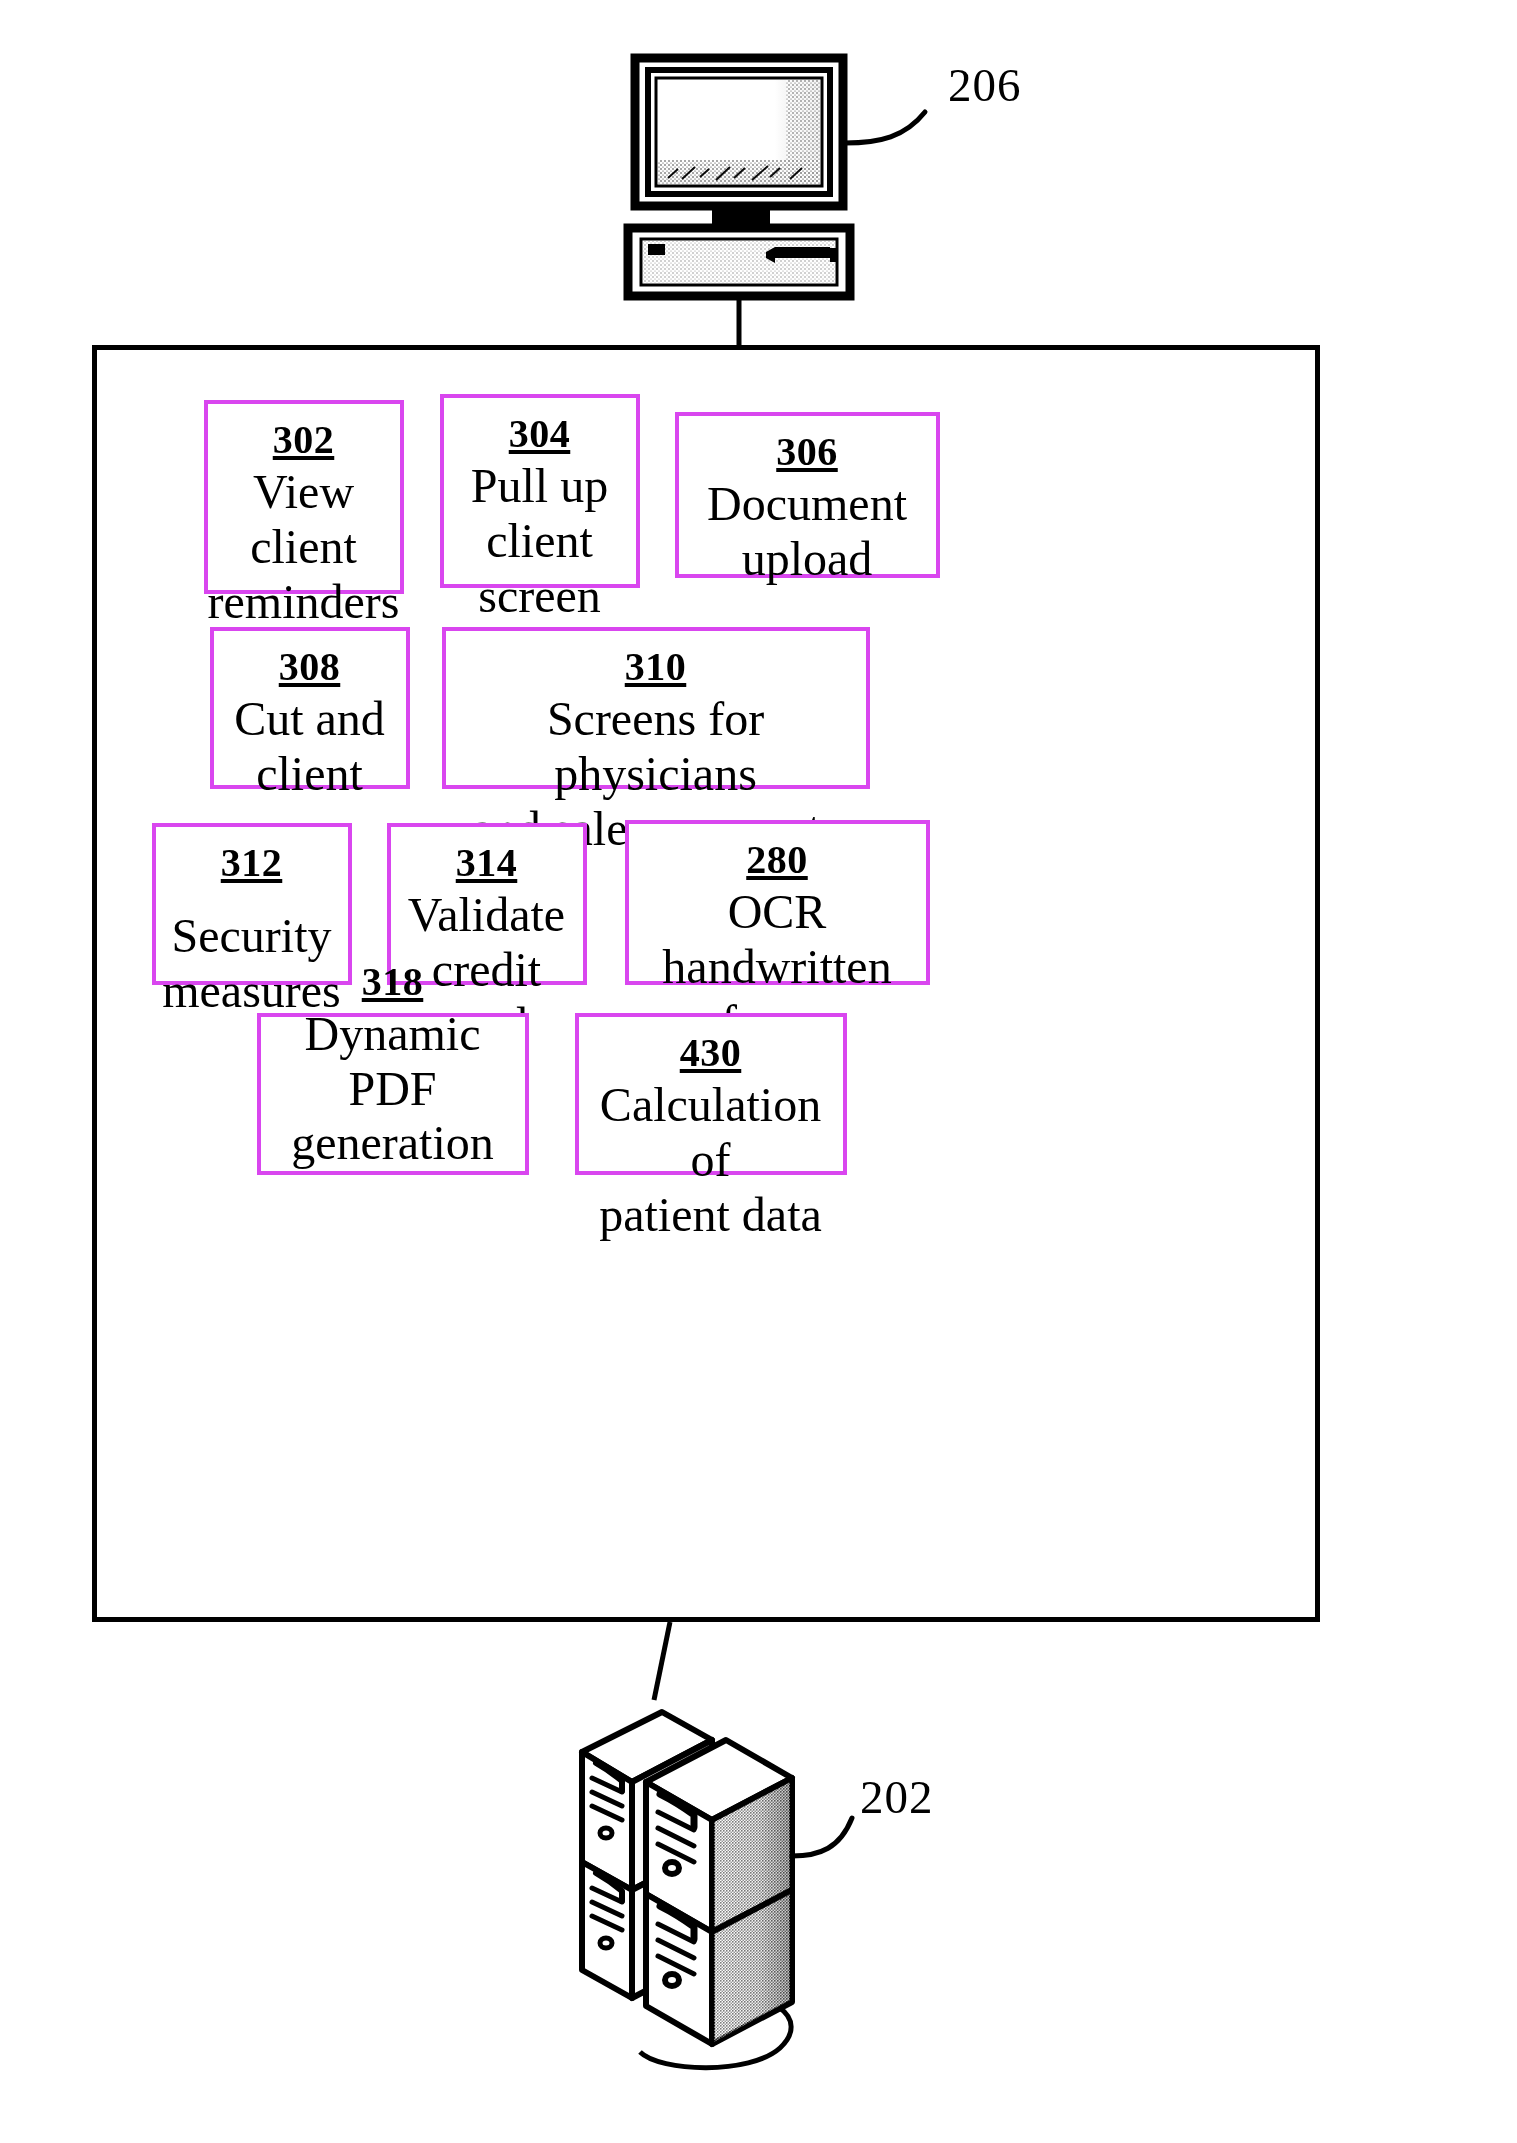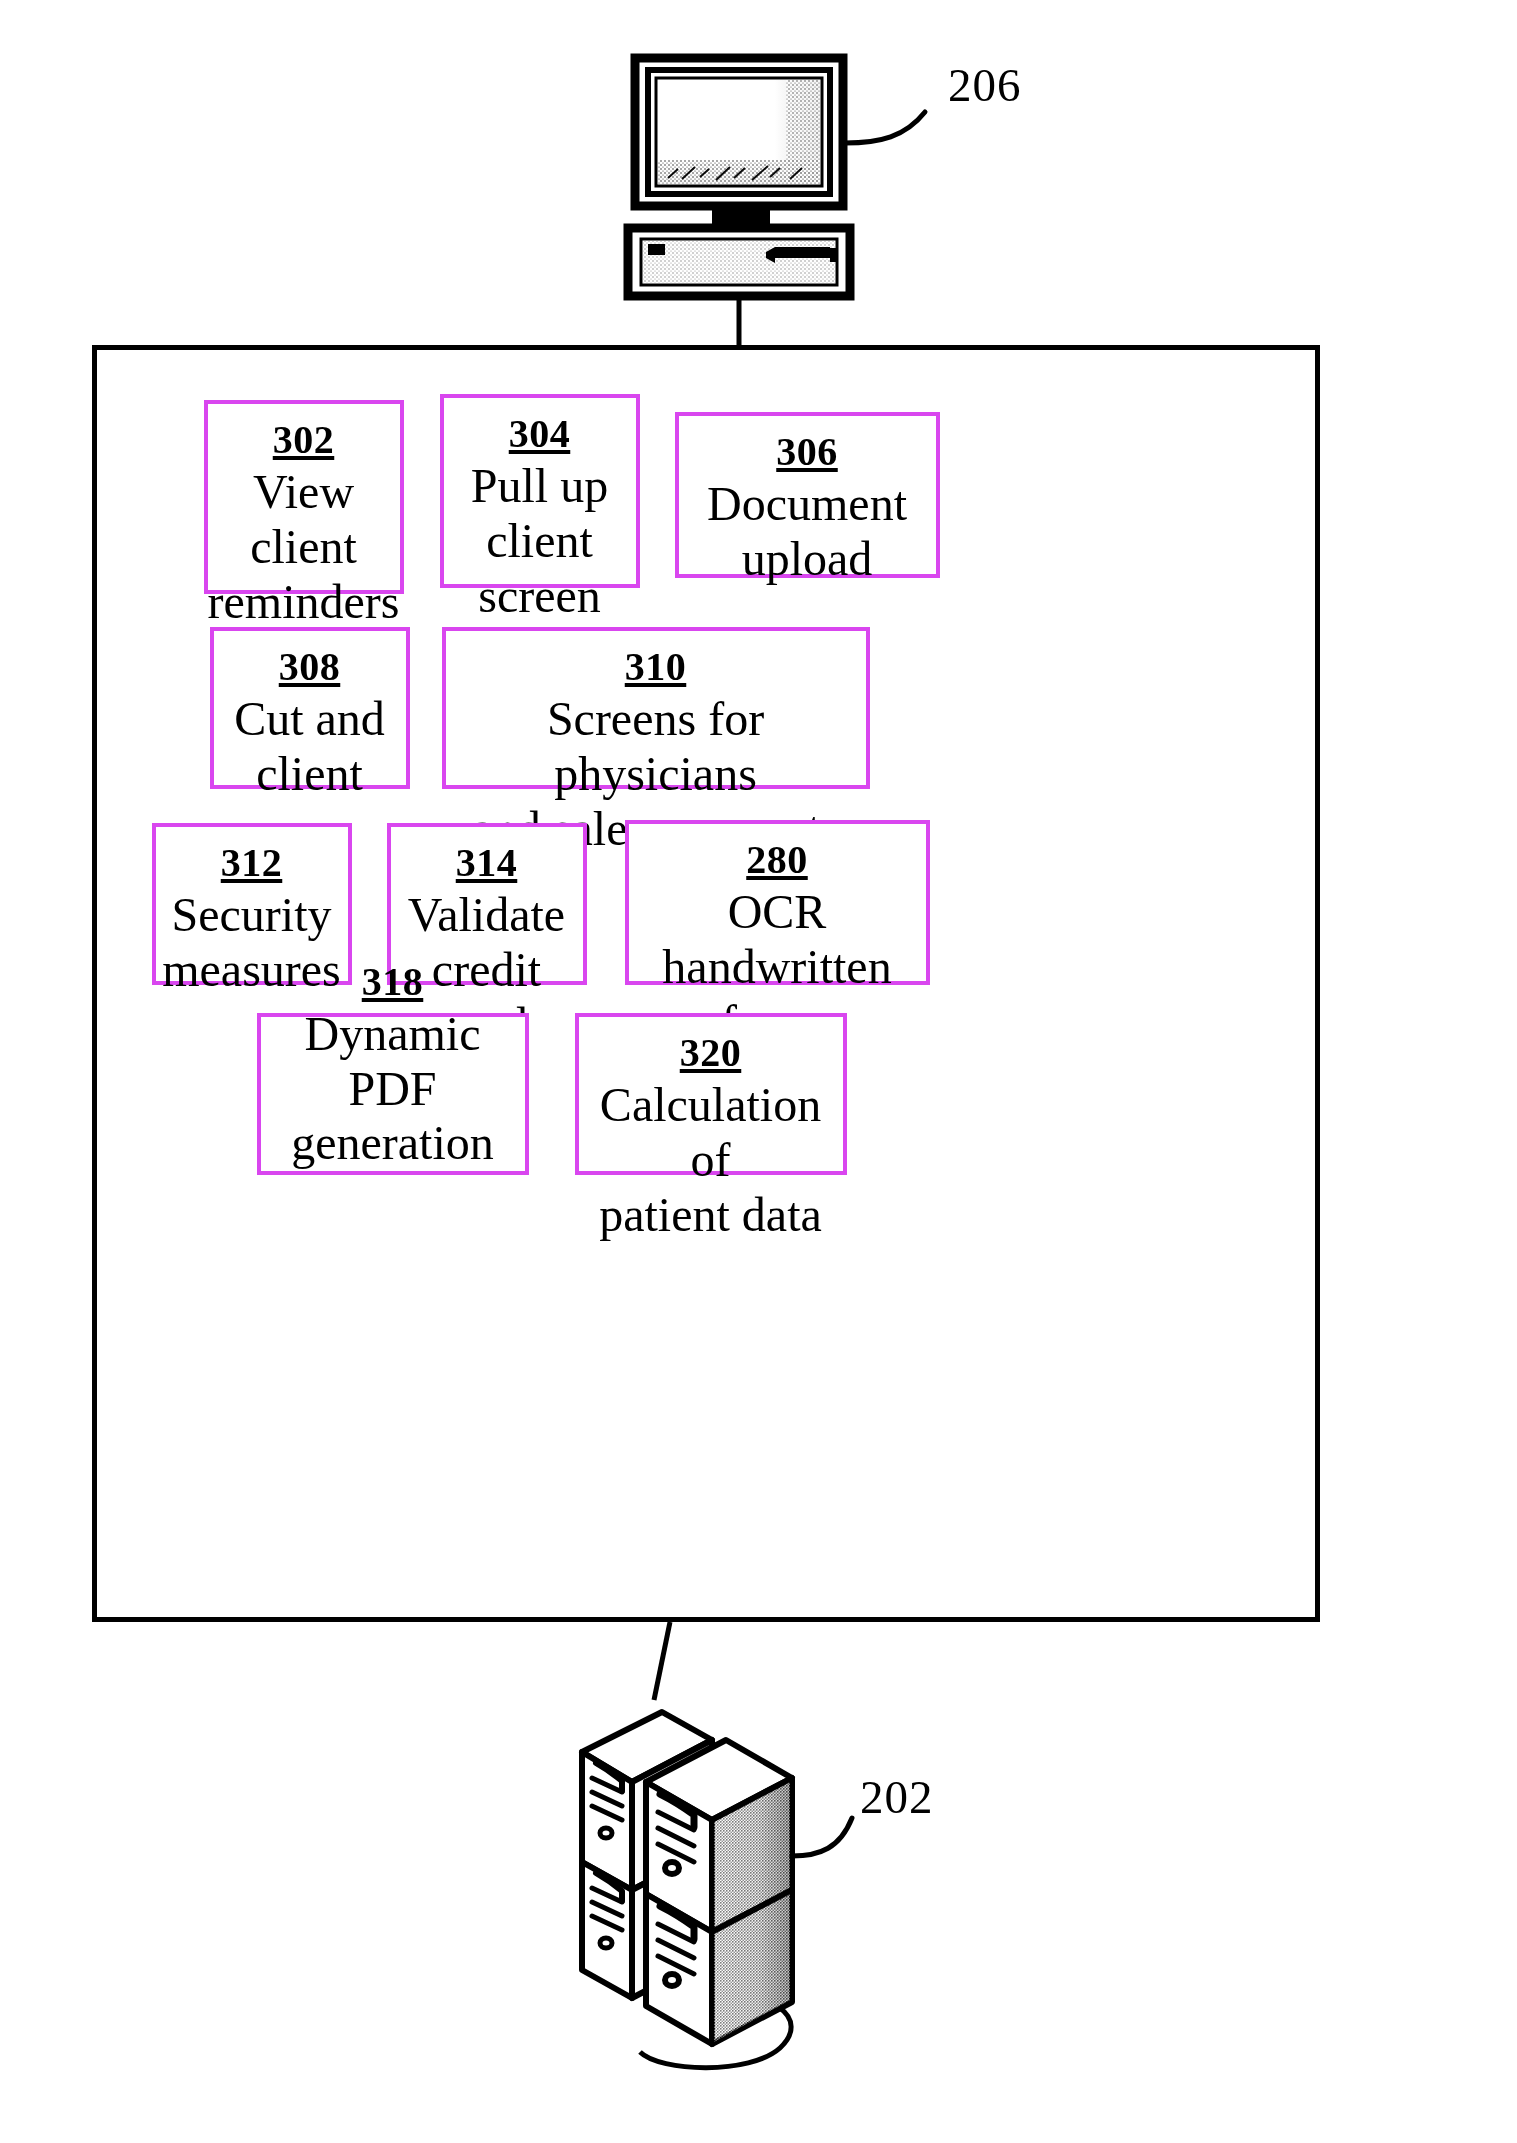--- a/index.html
+++ b/index.html
@@ -241,21 +241,21 @@
       <div class="func-label">Cut and
 client</div>
     </div>
 
     <div class="func-box" style="left:345px; top:277px; width:428px; height:162px;">
       <div class="func-num">310</div>
       <div class="func-label">Screens for physicians
 and sales prospects</div>
     </div>
 
-    <div class="func-box" style="left:55px; top:473px; width:200px; height:162px;">
+    <div class="func-box" style="left:55px; top:473px; width:200px; height:162px;gap:21px;">
       <div class="func-num">312</div>
       <div class="func-label">Security
 measures</div>
     </div>
 
     <div class="func-box" style="left:290px; top:473px; width:200px; height:162px;">
       <div class="func-num">314</div>
       <div class="func-label">Validate
 credit card</div>
     </div>
@@ -266,19 +266,19 @@
 forms</div>
     </div>
 
     <div class="func-box" style="left:160px; top:663px; width:272px; height:162px;justify-content:flex-end;">
       <div class="func-num">318</div>
       <div class="func-label">Dynamic PDF
 generation</div>
     </div>
 
     <div class="func-box" style="left:478px; top:663px; width:272px; height:162px;">
-      <div class="func-num">320</div>
+      <div class="func-num">430</div>
       <div class="func-label">Calculation of
 patient data</div>
     </div>
 
   </div>
 </div>
 
 </body></html>

